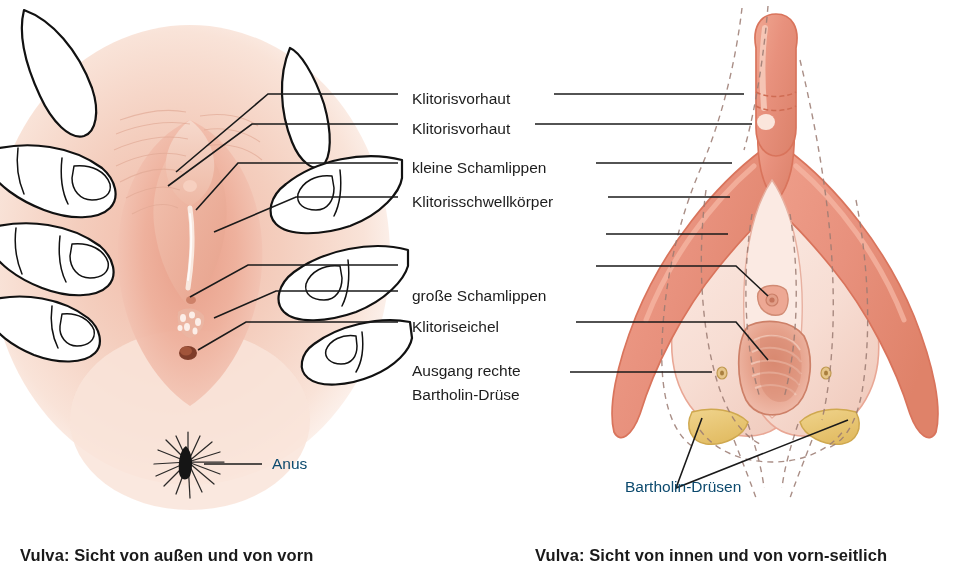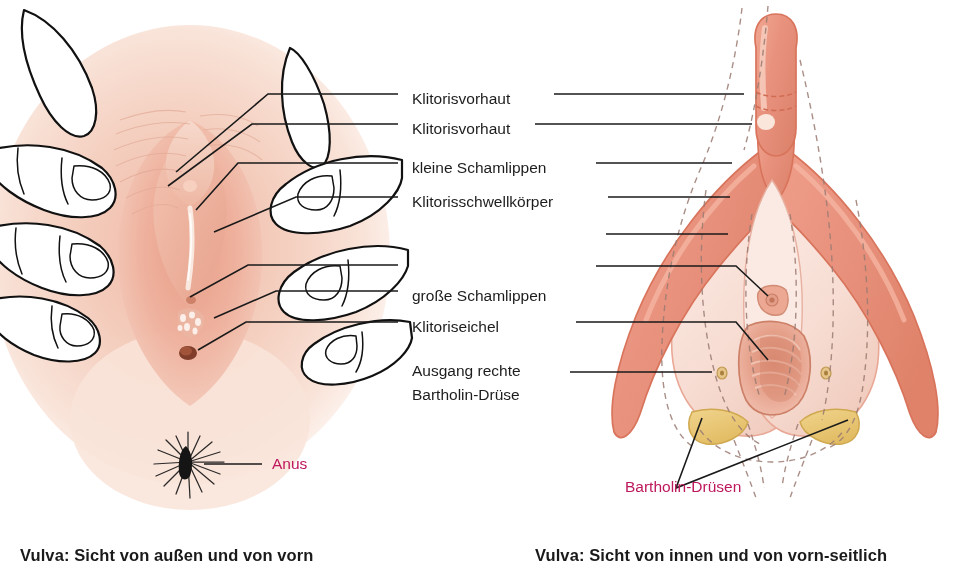--- a/index.html
+++ b/index.html
@@ -43,21 +43,21 @@
     font-size: 15.5px;
     color: #1d1d1d;
     white-space: nowrap;
     line-height: 1.42;
     pointer-events: auto;
   }
 
   .caption-bl {
     position: absolute;
     font-size: 15.5px;
-    color: #be185d;
+    color: #0c4a6e;
     white-space: nowrap;
     pointer-events: auto;
   }
 
   svg.overlay {
     position: absolute;
     left: 0; top: 0;
     width: 980px;
     height: 575px;
     pointer-events: none;

